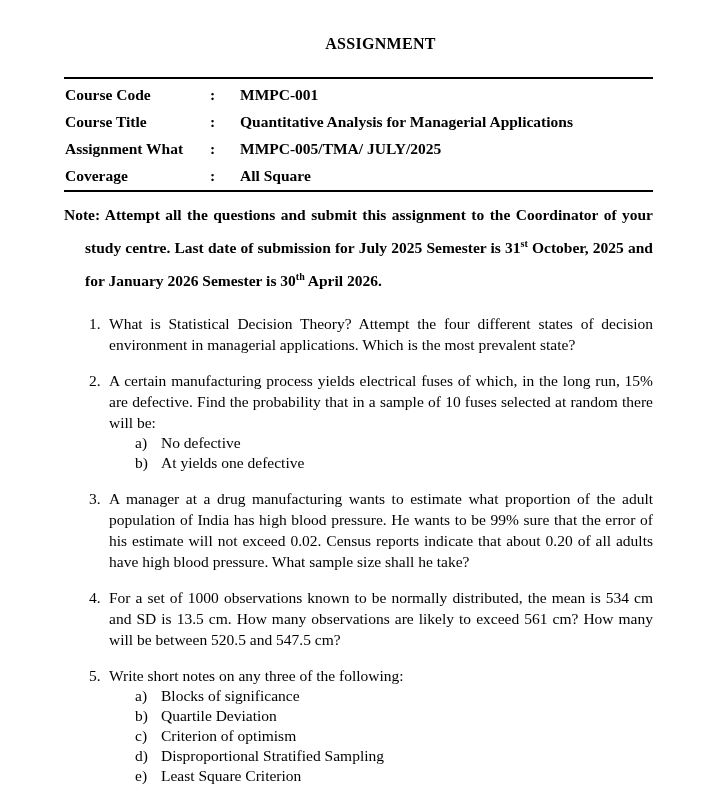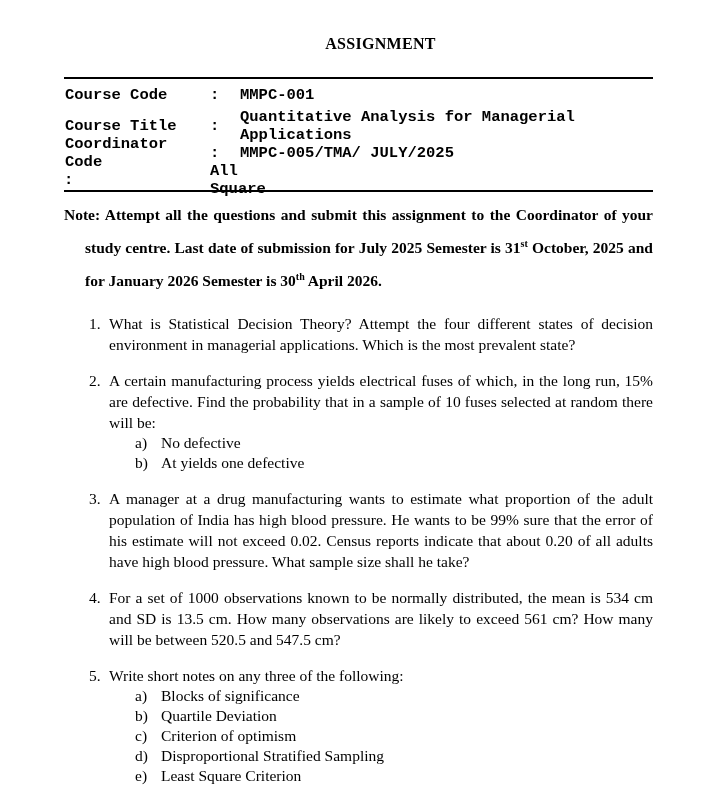--- a/index.html
+++ b/index.html
@@ -26,21 +26,20 @@
     font-weight: bold;
     font-size: 16px;
     letter-spacing: 0.3px;
     line-height: 19px;
   }
   .course-table {
     margin-top: 24px;
     border-top: 2px solid #000;
     border-bottom: 2px solid #000;
     padding: 2px 0 1px 0;
-    font-family: Liberation Mono, monospace;
   }
   .ct-row {
     display: grid;
     grid-template-columns: 146px 30px 1fr;
     height: 27px;
     align-items: center;
     font-weight: bold;
     font-size: 15.5px;
   }
   .ct-label { padding-left: 1px; }
@@ -99,25 +98,26 @@
       <span class="ct-label">Course Code</span>
       <span class="ct-sep">:</span>
       <span class="ct-value">MMPC-001</span>
     </div>
     <div class="ct-row">
       <span class="ct-label">Course Title</span>
       <span class="ct-sep">:</span>
       <span class="ct-value">Quantitative Analysis for Managerial Applications</span>
     </div>
     <div class="ct-row">
-      <span class="ct-label">Coordinator Code</span>
+      <span class="ct-label">Assignment What</span>
       <span class="ct-sep">:</span>
       <span class="ct-value">MMPC-005/TMA/ JULY/2025</span>
     </div>
     <div class="ct-row">
+      <span class="ct-label">Coverage</span>
       <span class="ct-sep">:</span>
       <span class="ct-value">All Square</span>
     </div>
   </div>
 
   <p class="note"><span>Note:</span> <span>Attempt all the questions and submit this assignment to the Coordinator of your study centre. Last date of submission for July 2025 Semester is 31</span><sup>st</sup><span> October, 2025 and for January 2026 Semester is 30</span><sup>th</sup><span> April 2026.</span></p>
 
   <div class="questions">
 
     <div class="question">

